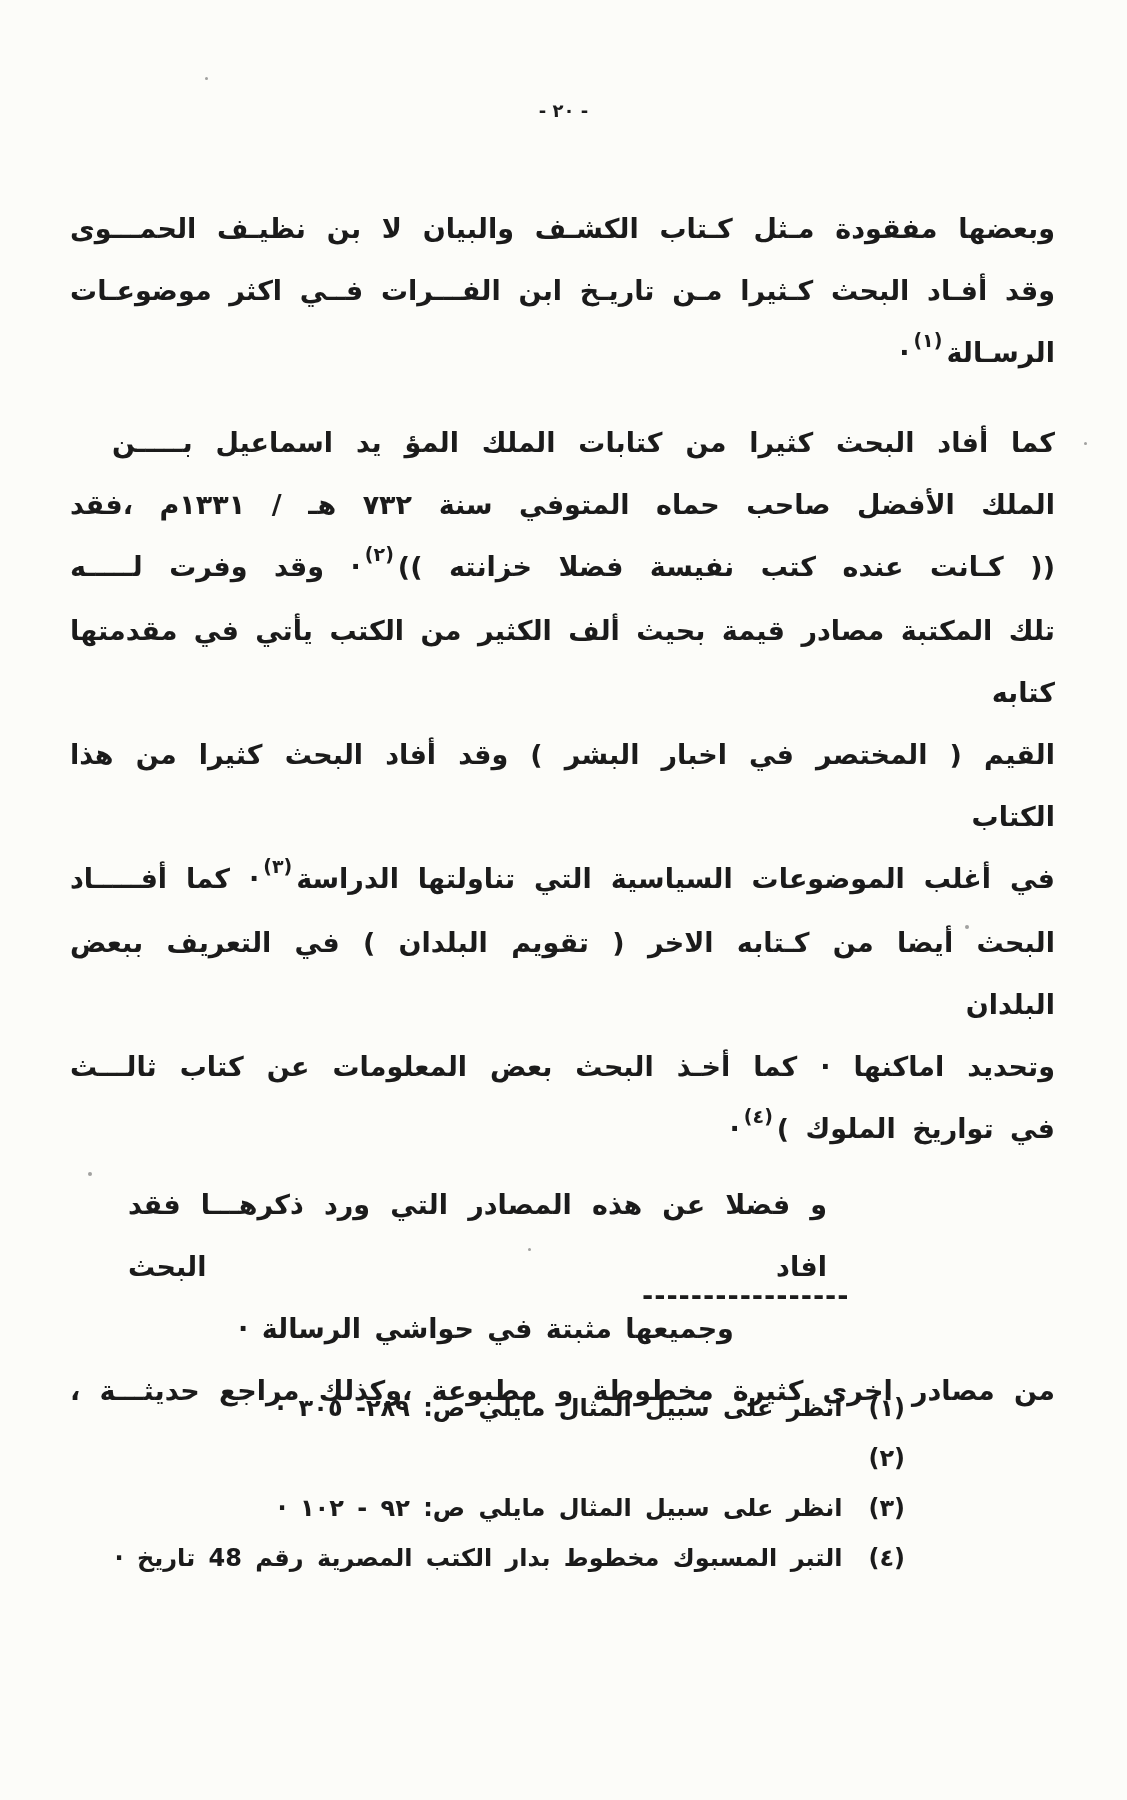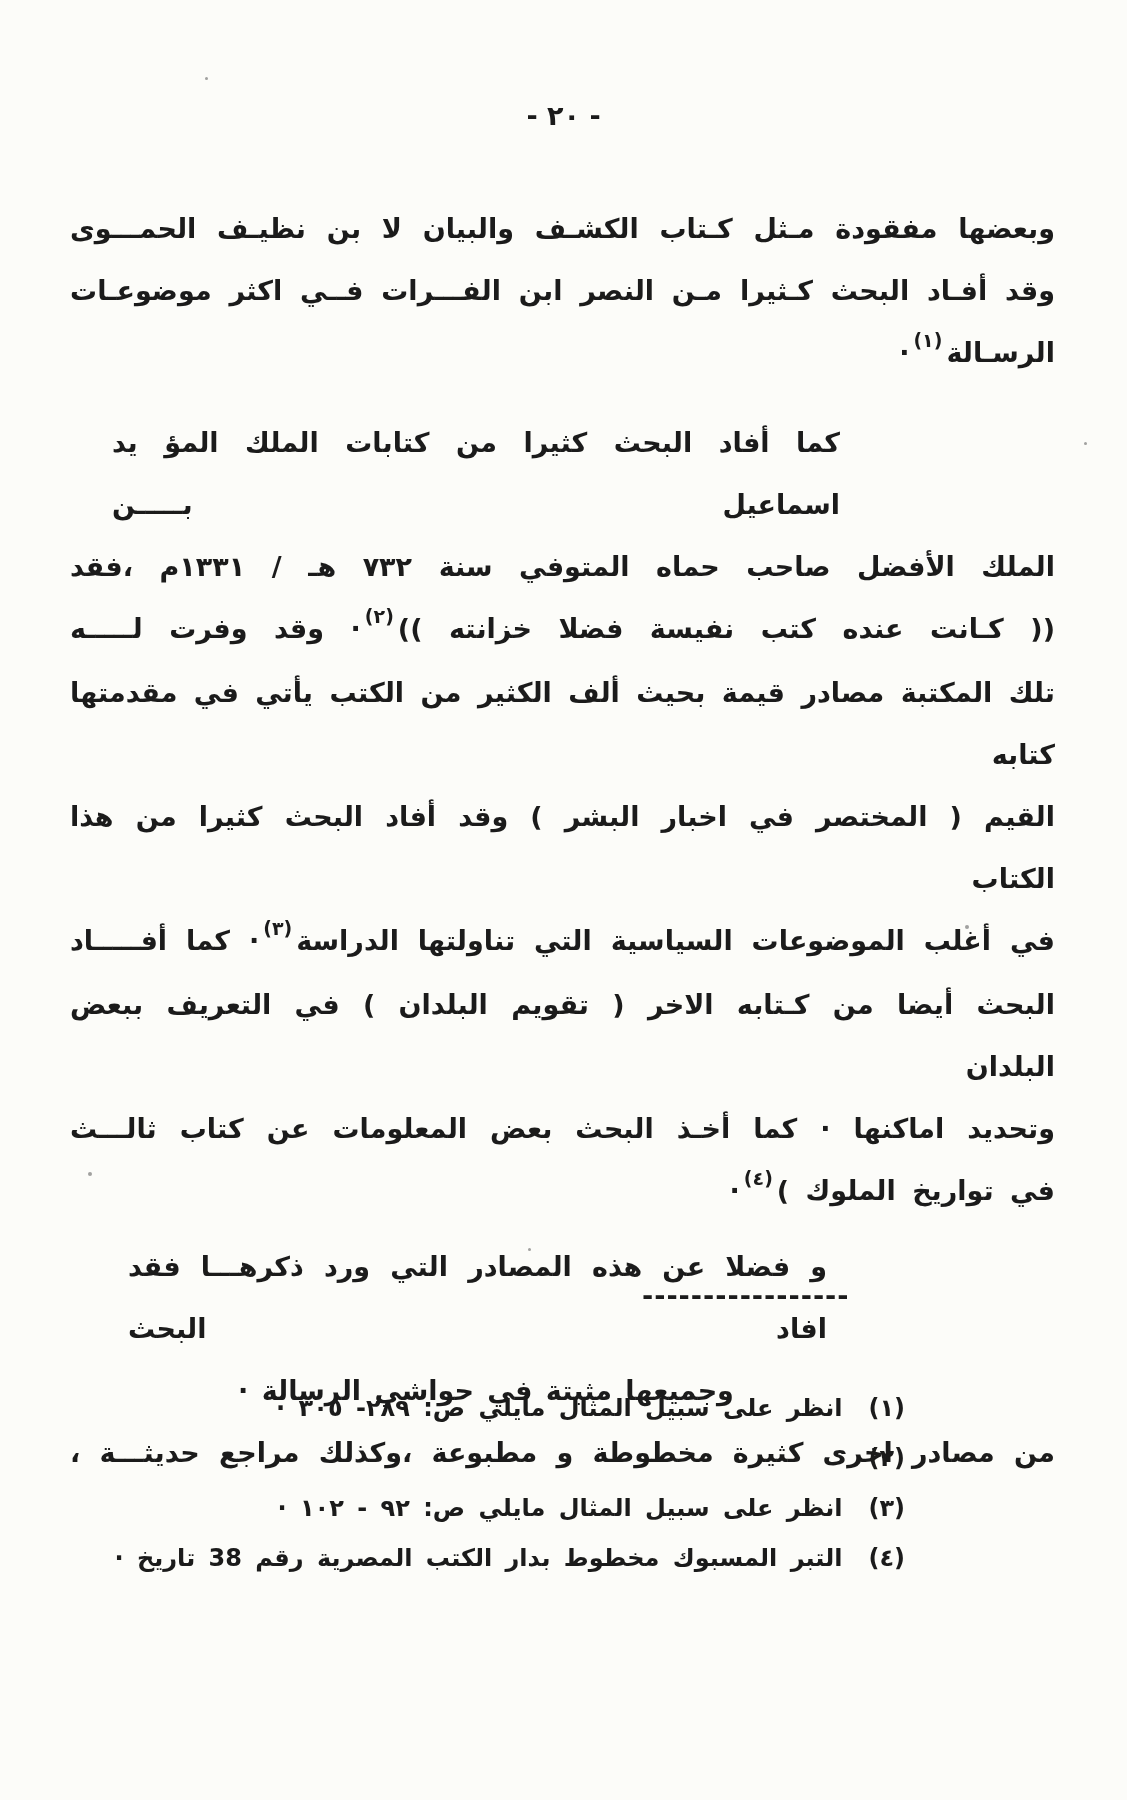--- a/index.html
+++ b/index.html
@@ -4,33 +4,33 @@
 <style>
   html,body { margin:0; padding:0; background:#ffffff; }
   .page {
     position:relative; width:1127px; height:1800px;
     background:#fcfcf9; overflow:hidden; color:#1b1b1b;
     font-family:"DejaVu Sans", sans-serif; font-weight:700;
     direction:rtl;
   }
   .pageno {
     position:absolute; top:100px; left:0; right:0;
-    text-align:center; font-size:27px; letter-spacing:5px;
+    text-align:center; font-size:18px; letter-spacing:5px;
   }
   .body-text {
     position:absolute; right:72px; left:70px; top:198px;
     font-size:27px; line-height:62px; word-spacing:7px;
   }
   .para { margin:0; }
   .para.p1 { margin-bottom:26px; }
   .para.p2 { margin-bottom:12px; }
   .line { min-height:62px; }
   .fill { text-align:justify; text-align-last:justify; }
   .right { text-align:right; }
-  .p2-l1 { margin-right:215px; margin-left:42px; }
+  .p2-l1 { margin-left:42px; }
   .p3-l1 { margin-right:228px; margin-left:58px; }
   .p3-l3 { text-align:left; padding-left:168px; word-spacing:4px; }
   .ref {
     display:inline-block; font-size:19px; position:relative; top:-15px;
     margin:0 4px; letter-spacing:2px;
   }
   .sep {
     position:absolute; top:1280px; left:642px;
     font-size:27px; letter-spacing:1px; direction:ltr; white-space:nowrap;
   }
@@ -49,21 +49,21 @@
 <body>
 
 <div class="page">
 
   <div class="pageno">- ٢٠ -</div>
 
   <div class="body-text">
 
     <div class="para p1">
       <div class="line fill">وبعضها مفقودة مـثل كـتاب الكشـف والبيان لا بن نظيـف الحمـــوى</div>
-      <div class="line fill">وقد أفـاد البحث كـثيرا مـن النصر ابن الفـــرات فــي اكثر موضوعـات</div>
+      <div class="line fill">وقد أفـاد البحث كـثيرا مـن تاريـخ ابن الفـــرات فــي اكثر موضوعـات</div>
       <div class="line right"><span>الرسـالة</span><span class="ref">(١)</span><span>·</span></div>
     </div>
 
     <div class="para p2">
       <div class="line fill p2-l1">كما أفاد البحث كثيرا من كتابات الملك المؤ يد اسماعيل بـــــن</div>
       <div class="line fill">الملك الأفضل صاحب حماه المتوفي سنة ٧٣٢ هـ / ١٣٣١م ،فقد</div>
       <div class="line fill"><span>(( كـانت عنده كتب نفيسة فضلا خزانته ))</span><span class="ref">(٢)</span><span>· وقد وفرت لـــــه</span></div>
       <div class="line fill">تلك المكتبة مصادر قيمة بحيث ألف الكثير من الكتب يأتي في مقدمتها كتابه</div>
       <div class="line fill">القيم ( المختصر في اخبار البشر ) وقد أفاد البحث كثيرا من هذا الكتاب</div>
       <div class="line fill"><span>في أغلب الموضوعات السياسية التي تناولتها الدراسة</span><span class="ref">(٣)</span><span>· كما أفـــــاد</span></div>
@@ -89,21 +89,21 @@
     </div>
     <div class="fn-row">
       <span class="fn-num">(٢)</span>
     </div>
     <div class="fn-row">
       <span class="fn-num">(٣)</span>
       <span class="fn-text">انظر على سبيل المثال مايلي ص: ٩٢ - ١٠٢ ·</span>
     </div>
     <div class="fn-row">
       <span class="fn-num">(٤)</span>
-      <span class="fn-text">التبر المسبوك مخطوط بدار الكتب المصرية رقم 38 تاريخ ·</span>
+      <span class="fn-text">التبر المسبوك مخطوط بدار الكتب المصرية رقم 48 تاريخ ·</span>
     </div>
   </div>
 
   <div class="speckle" style="top:77px; left:205px; width:3px; height:3px;"></div>
   <div class="speckle" style="top:925px; left:965px;"></div>
   <div class="speckle" style="top:1172px; left:88px;"></div>
   <div class="speckle" style="top:1248px; left:528px; width:3px; height:3px;"></div>
   <div class="speckle" style="top:442px; left:1084px; width:3px; height:3px;"></div>
 
 </div>

